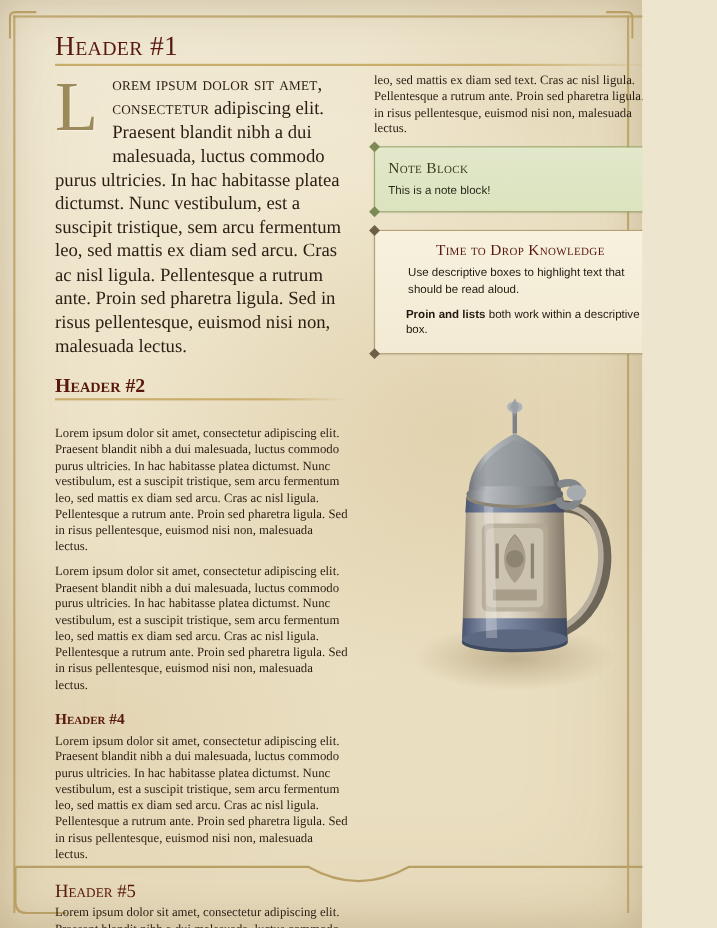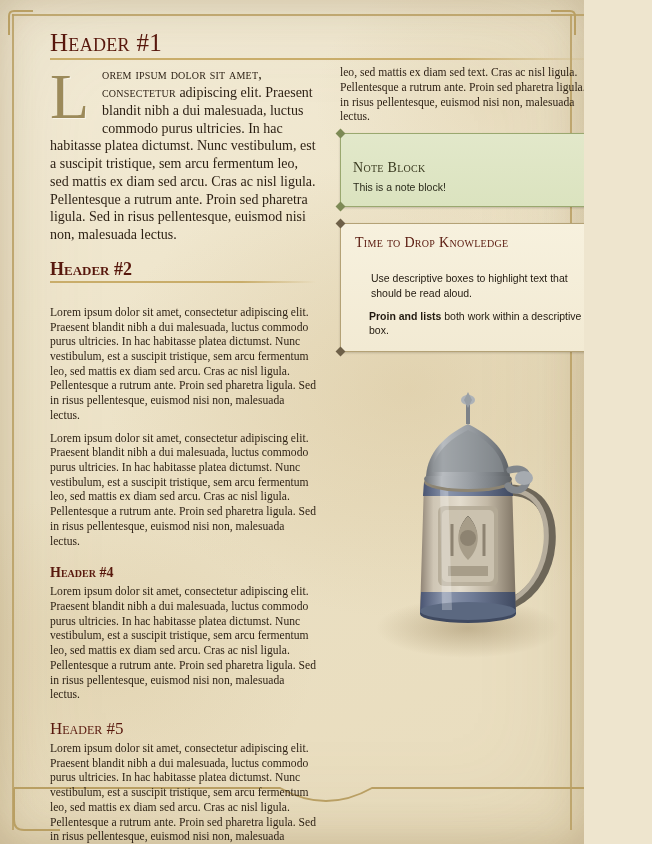--- a/index.html
+++ b/index.html
@@ -169,35 +169,35 @@
     width: 48px;
     height: 64px;
     margin: 2px 4px 0 0;
     color: #9c8a5a;
     font-family: "Liberation Serif", serif;
     font-size: 64px;
     line-height: 58px;
     text-shadow: 1px 1px 0 rgba(255,255,255,.5);
   }
   .dropcap-wrap p {
-    font-size: 14px;
+    font-size: 17px;
     line-height: 1.27;
     color: #2a1e12;
     margin: 0;
   }
   .smallcaps-lead {
     font-variant: small-caps;
     letter-spacing: .2px;
   }
 
   
   .note-block {
     position: relative;
     margin: 8px 0 16px 0;
-    padding: 26px 12px 12px 12px;
+    padding: 12px 12px 12px 12px;
     background: linear-gradient(180deg, #e2e8ca 0%, #dbe3bf 100%);
     border: 1px solid #9aa86f;
     box-shadow: 0 1px 2px rgba(0,0,0,.18);
   }
   .note-block .nb-title {
     font-family: "Liberation Serif", serif;
     font-variant: small-caps;
     color: #3a3a20;
     font-size: 14px;
     margin: 0 0 4px 0;
@@ -229,22 +229,23 @@
     padding: 11px 14px 13px 14px;
     background: linear-gradient(180deg, #f7f1de 0%, #f2ead3 100%);
     border: 1px solid #b4a276;
     box-shadow: 0 1px 2px rgba(0,0,0,.16);
   }
   .desc-block .db-title {
     font-family: "Liberation Serif", serif;
     font-variant: small-caps;
     color: #58180d;
     font-size: 14px;
-    margin: 0 0 20px 0;
+    margin: 0 0 4px 0;
     letter-spacing: .3px;
+    text-align: center;
   }
   .desc-block .db-text {
     font-family: "Liberation Sans", sans-serif;
     font-size: 10.5px;
     line-height: 1.4;
     color: #221a10;
     margin: 0 0 8px 16px;
   }
   .desc-block .db-indent {
     font-family: "Liberation Sans", sans-serif;

